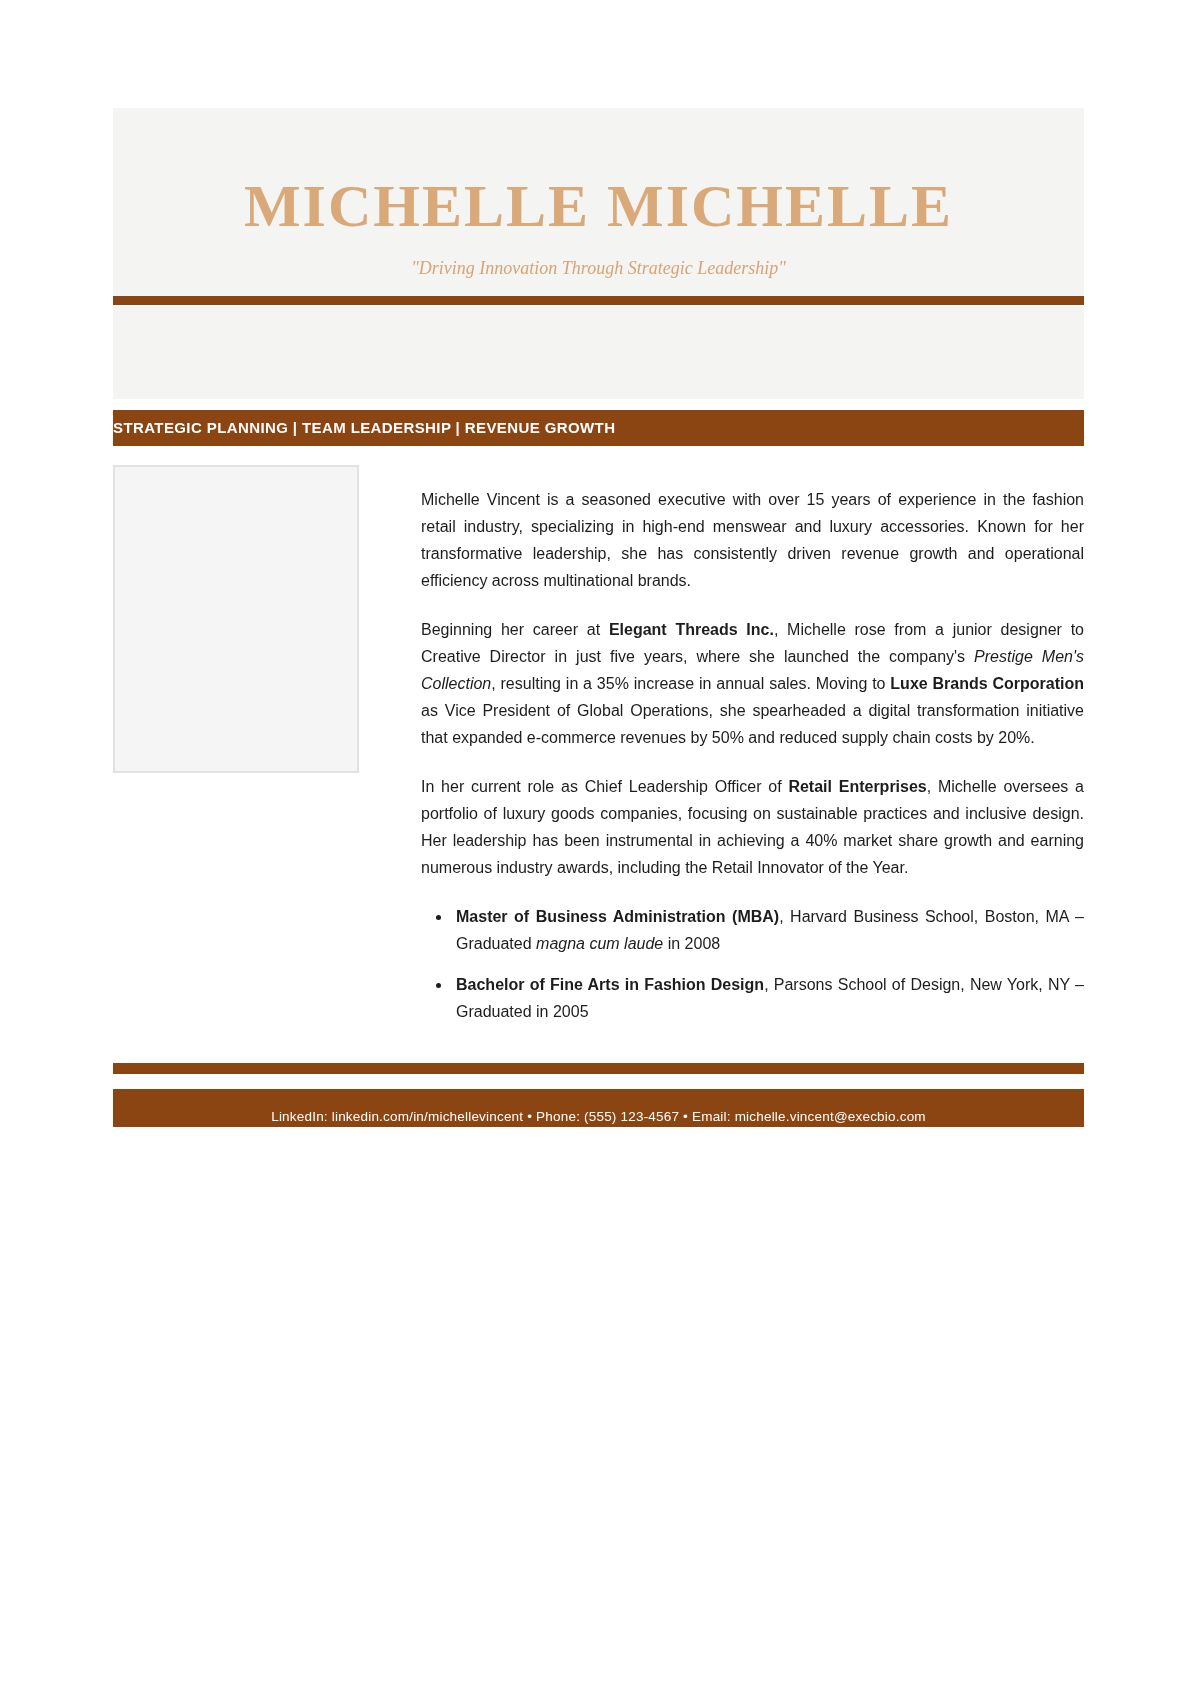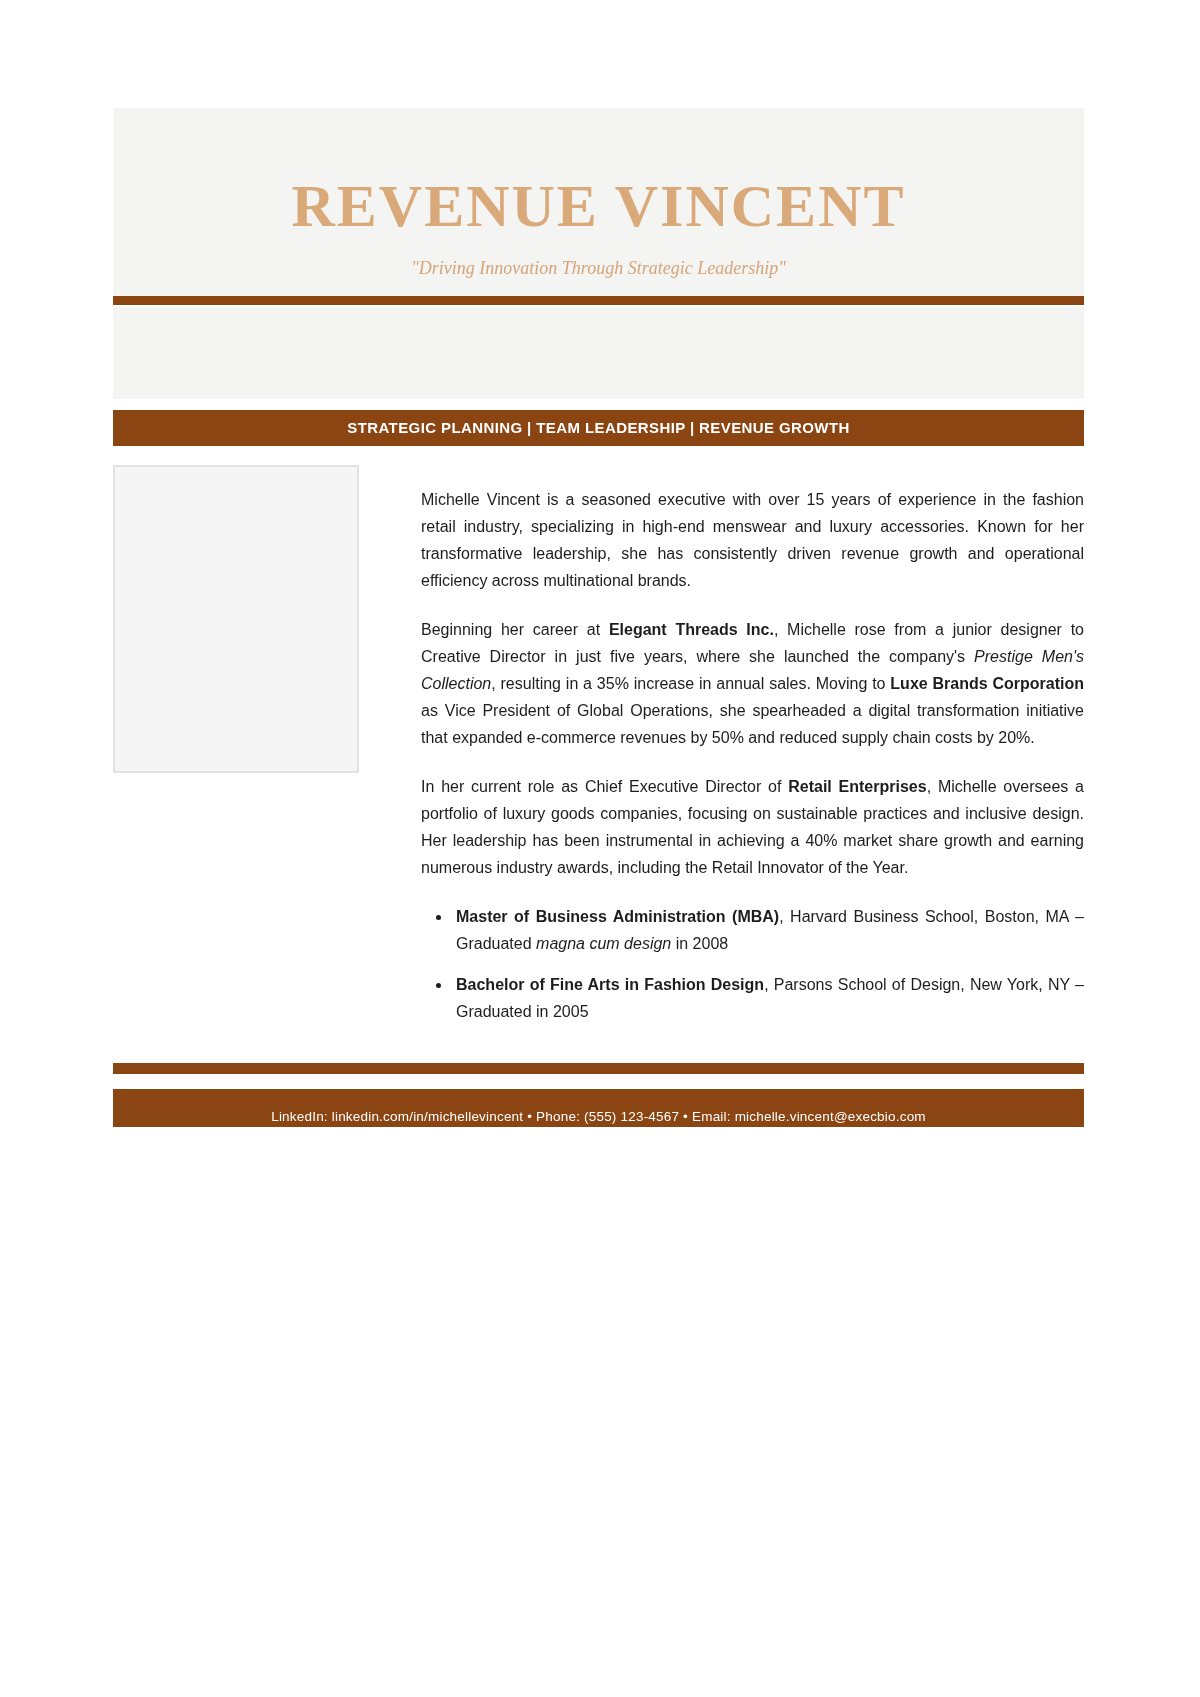--- a/index.html
+++ b/index.html
@@ -49,21 +49,20 @@
   
   .banner {
     margin-top: 11px;
     height: 36px;
     line-height: 36px;
     background: #8B4513;
     color: #ffffff;
     font-weight: bold;
     font-size: 15px;
     letter-spacing: 0.4px;
-    text-align: center;
   }
 
   
   .main {
     display: flex;
     margin-top: 19px;
     align-items: flex-start;
   }
   .photo {
     flex: 0 0 auto;
@@ -111,36 +110,36 @@
     text-align: center;
     white-space: nowrap;
   }
 </style>
 </head>
 <body>
 
 <div class="content">
 
   <div class="header">
-    <div class="name">REVENUE VINCENT</div>
+    <div class="name">MICHELLE MICHELLE</div>
     <div class="tagline">"Driving Innovation Through Strategic Leadership"</div>
     <div class="header-divider"></div>
     <div class="header-pad"></div>
   </div>
 
   <div class="banner">STRATEGIC PLANNING | TEAM LEADERSHIP | REVENUE GROWTH</div>
 
   <div class="main">
     <div class="photo"></div>
     <div class="bio">
       <p><span>Michelle Vincent is a seasoned executive with over 15 years of experience in the fashion retail industry, specializing in high-end menswear and luxury accessories. Known for her transformative leadership, she has consistently driven revenue growth and operational efficiency across multinational brands.</span></p>
       <p><span>Beginning her career at </span><b>Elegant Threads Inc.</b><span>, Michelle rose from a junior designer to Creative Director in just five years, where she launched the company's </span><i>Prestige Men's Collection</i><span>, resulting in a 35% increase in annual sales. Moving to </span><b>Luxe Brands Corporation</b><span> as Vice President of Global Operations, she spearheaded a digital transformation initiative that expanded e-commerce revenues by 50% and reduced supply chain costs by 20%.</span></p>
-      <p><span>In her current role as Chief Executive Director of </span><b>Retail Enterprises</b><span>, Michelle oversees a portfolio of luxury goods companies, focusing on sustainable practices and inclusive design. Her leadership has been instrumental in achieving a 40% market share growth and earning numerous industry awards, including the Retail Innovator of the Year.</span></p>
+      <p><span>In her current role as Chief Leadership Officer of </span><b>Retail Enterprises</b><span>, Michelle oversees a portfolio of luxury goods companies, focusing on sustainable practices and inclusive design. Her leadership has been instrumental in achieving a 40% market share growth and earning numerous industry awards, including the Retail Innovator of the Year.</span></p>
       <ul class="edu-list">
-        <li><b>Master of Business Administration (MBA)</b><span>, Harvard Business School, Boston, MA – Graduated </span><i>magna cum design</i><span> in 2008</span></li>
+        <li><b>Master of Business Administration (MBA)</b><span>, Harvard Business School, Boston, MA – Graduated </span><i>magna cum laude</i><span> in 2008</span></li>
         <li><b>Bachelor of Fine Arts in Fashion Design</b><span>, Parsons School of Design, New York, NY – Graduated in 2005</span></li>
       </ul>
     </div>
   </div>
 
   <div class="bar-thin"></div>
 
   <div class="footer">
     <span>LinkedIn: linkedin.com/in/michellevincent • Phone: (555) 123-4567 • Email: michelle.vincent@execbio.com</span>
   </div>

